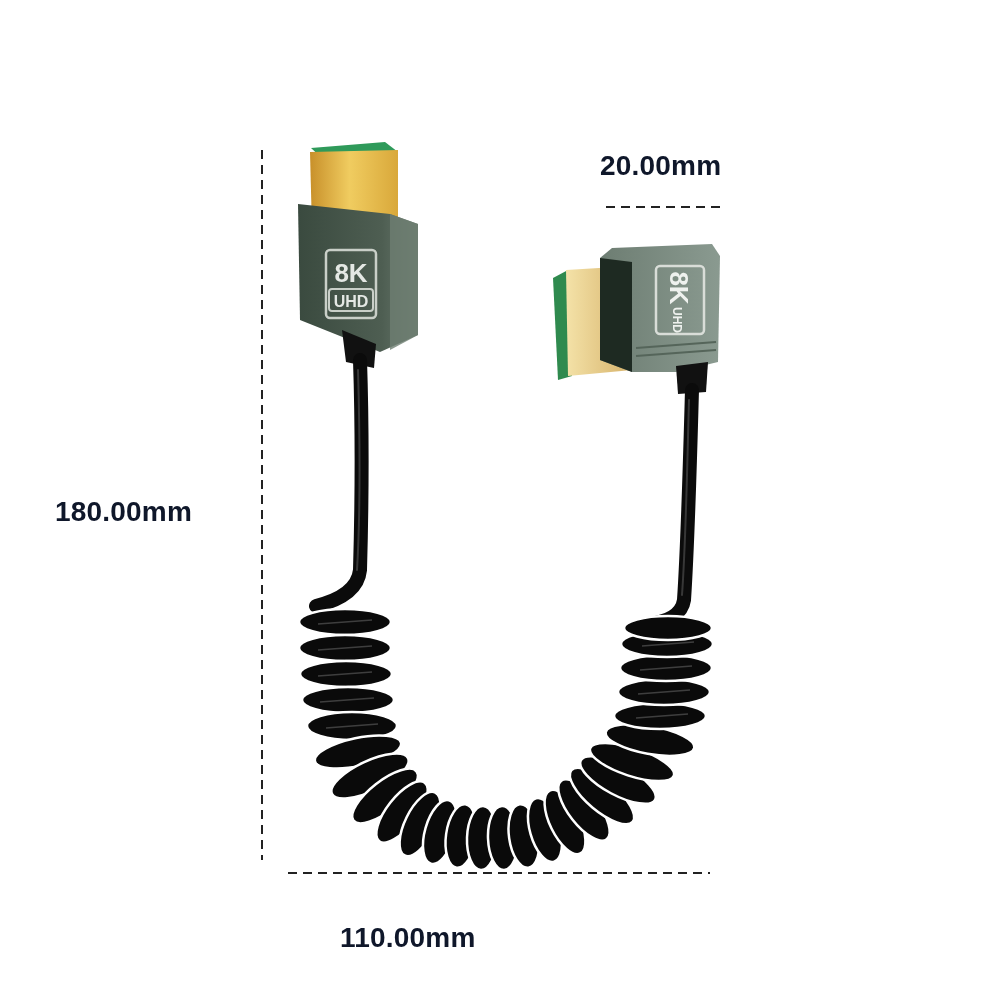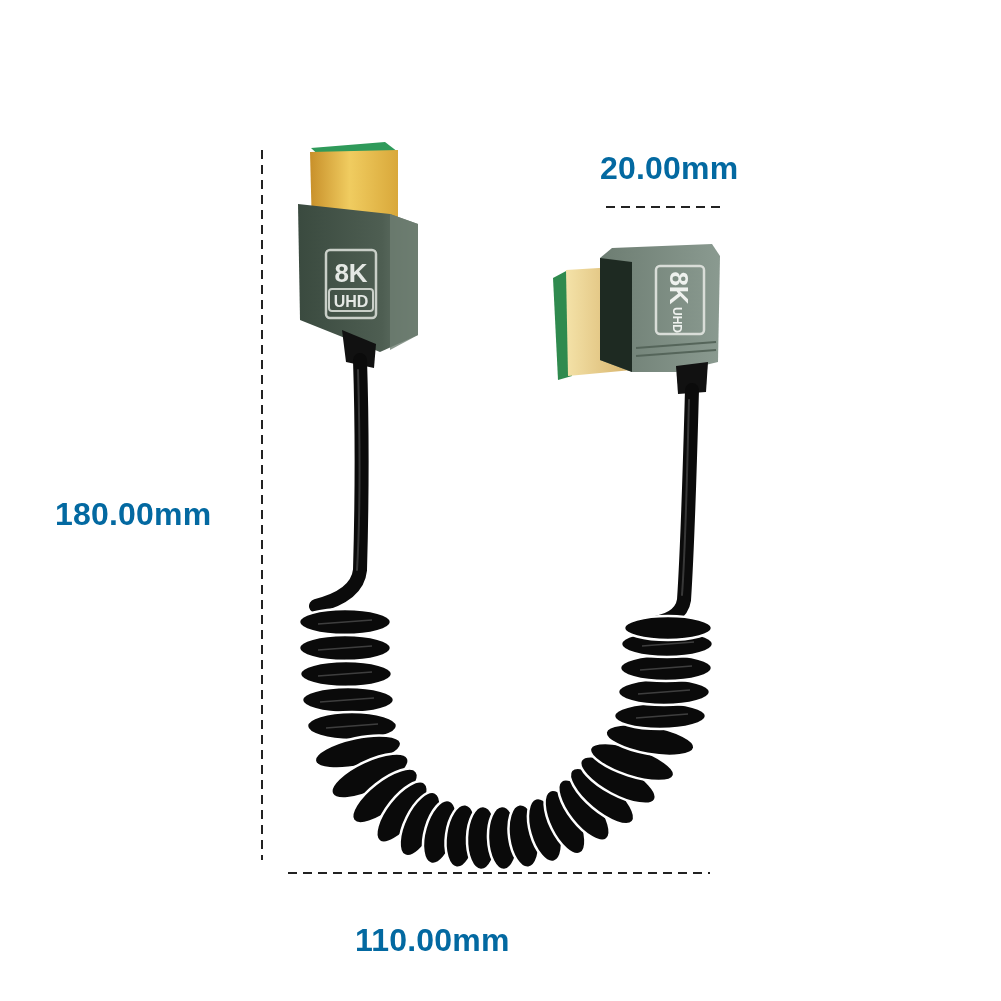--- a/index.html
+++ b/index.html
@@ -1,19 +1,19 @@
 <!DOCTYPE html>
 <html><head>
 <meta charset="utf-8">
 <style>
   html, body { margin:0; padding:0; background:#ffffff; }
   body { width:1001px; height:1001px; position:relative; overflow:hidden; font-family:"Liberation Sans", "DejaVu Sans", sans-serif; }
-  .dim-label { position:absolute; font-weight:bold; color:#0369a1; font-size:32px; letter-spacing:0.2px; white-space:nowrap; }
+  .dim-label { position:absolute; font-weight:bold; color:#0f172a; font-size:28px; letter-spacing:0.2px; white-space:nowrap; }
   #lbl-height { left:55px; top:496px; }
-  #lbl-width  { left:340px; top:922px;margin-left:15px; }
+  #lbl-width  { left:340px; top:922px; }
   #lbl-conn   { left:600px; top:150px; }
   svg.art { position:absolute; left:0; top:0; }
 </style>
 </head>
 <body>
 
 <div class="dim-label" id="lbl-height">180.00mm</div>
 <div class="dim-label" id="lbl-width">110.00mm</div>
 <div class="dim-label" id="lbl-conn">20.00mm</div>
 

